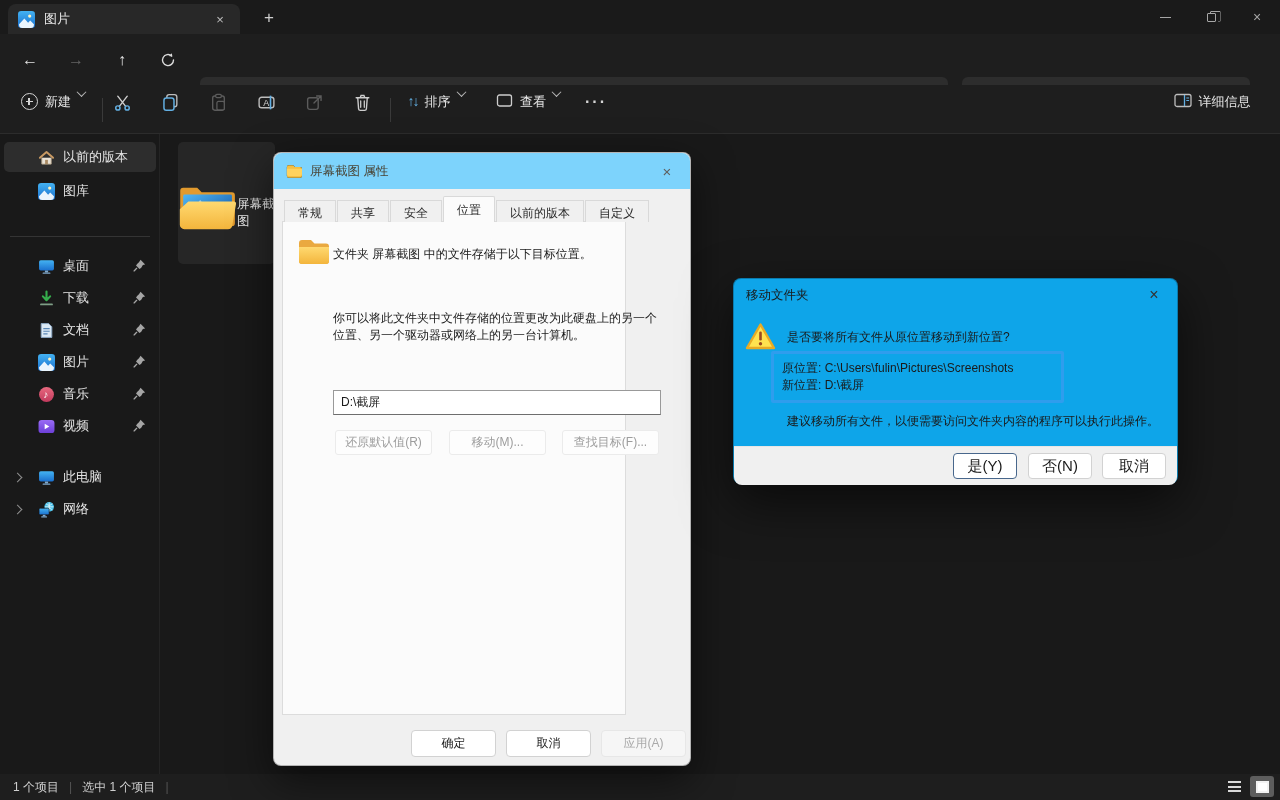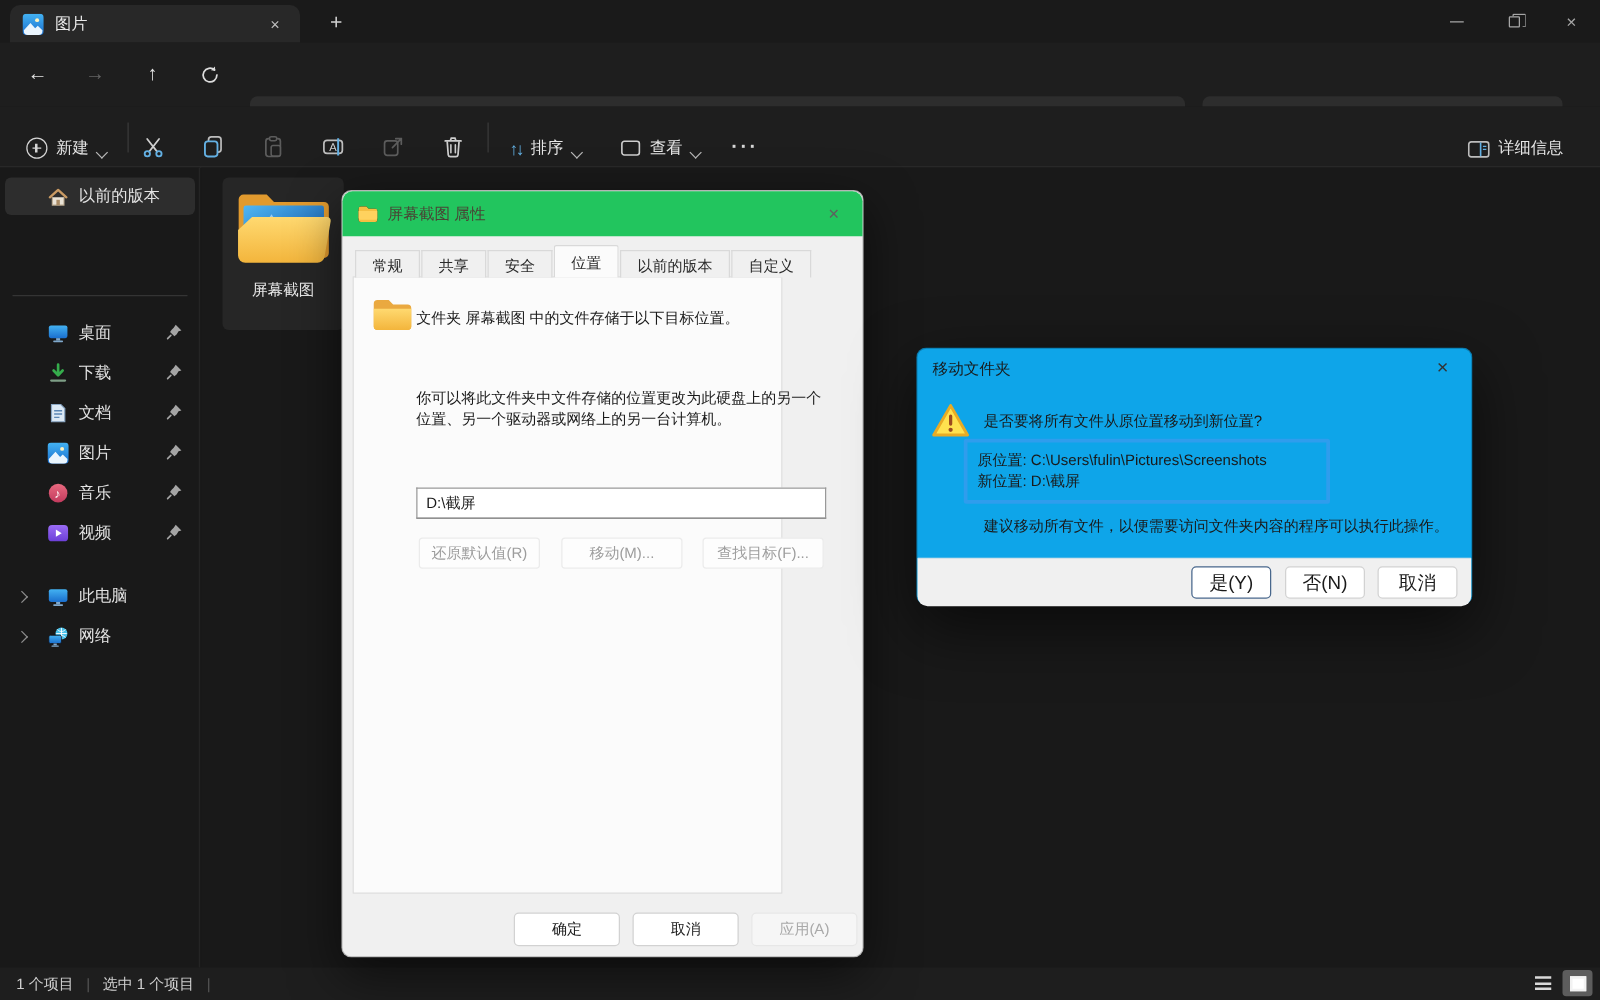--- a/index.html
+++ b/index.html
@@ -30,21 +30,21 @@
     display:flex;align-items:center;padding:0 12px;gap:12px;color:#e6e6e6;font-size:13px}
   .crumb-sep{color:#9a9a9a;font-size:14px}
   .searchbar{position:absolute;left:962px;top:43px;width:288px;height:34px;background:#2d2d2d;border-radius:6px;display:flex;align-items:center}
   .searchbar input{flex:1;background:transparent;border:0;outline:none;color:#e6e6e6;font-size:13px;padding:0 12px;
     font-family:"Liberation Sans","DejaVu Sans",sans-serif}
   .searchbar input::placeholder{color:#9d9d9d;opacity:1}
   .mag{width:13px;height:13px;border:1.5px solid #b5b5b5;border-radius:50%;position:relative;margin-right:16px}
   .mag::after{content:"";position:absolute;left:-5px;top:10px;width:6px;height:1.5px;background:#b5b5b5;transform:rotate(45deg)}
 
   .toolbar{position:absolute;left:0;top:85px;width:1280px;height:49px;background:#1e1e1e;border-bottom:1px solid #2c2c2c}
-  .tbtn{position:absolute;top:8px;height:34px;display:flex;align-items:flex-end;justify-content:center;gap:7px;
+  .tbtn{position:absolute;top:8px;height:34px;display:flex;align-items:flex-start;justify-content:center;gap:7px;
     color:#e6e6e6;font-size:13px;border-radius:5px}
   .tb-divider{position:absolute;top:13px;width:1px;height:24px;background:#3a3a3a}
   .chev-d{width:7px;height:7px;border-right:1.4px solid #b9b9b9;border-bottom:1.4px solid #b9b9b9;
     transform:rotate(45deg) translate(-1px,-1px);margin-top:-3px}
   .chev-r{width:7px;height:7px;border-right:1.5px solid #8f8f8f;border-bottom:1.5px solid #8f8f8f;transform:rotate(-45deg)}
   .newplus{width:17px;height:17px;border:1.4px solid #d5d5d5;border-radius:50%;position:relative}
   .newplus::before,.newplus::after{content:"";position:absolute;background:#d5d5d5}
   .newplus::before{left:3.5px;top:6.6px;width:7px;height:1.2px}
   .newplus::after{left:6.4px;top:3.7px;width:1.2px;height:7px}
   .sort-arrows{color:#63b0e3;font-size:14px;letter-spacing:-2px}
@@ -55,37 +55,37 @@
   .side-item{position:absolute;left:4px;width:152px;height:30px;border-radius:5px;display:flex;align-items:center;
     color:#e3e3e3;font-size:13px;gap:8px;padding-left:34px}
   .side-item.sel{background:#2d2d2d}
   .side-item .tree{position:absolute;left:10px}
   .side-item .pin{position:absolute;right:10px;top:8px}
   .side-sep{position:absolute;left:10px;width:140px;height:1px;background:#343434}
   .icon16{width:17px;height:17px;flex:0 0 17px}
 
   .main{position:absolute;left:161px;top:134px;width:1119px;height:640px;background:#191919}
   .tile{position:absolute;left:17px;top:8px;width:97px;height:122px;background:#262626;border-radius:5px;
-    display:flex;flex-direction:column;align-items:center;padding-top:8px}
+    display:flex;flex-direction:row;align-items:center;padding-top:8px}
   .tile .fname{color:#e8e8e8;font-size:12.5px;margin-top:12px}
 
   .statusbar{position:absolute;left:0;top:774px;width:1280px;height:26px;background:#1e1e1e;display:flex;align-items:center;
     color:#cfcfcf;font-size:12px;padding-left:13px;gap:10px}
   .sb-sep{color:#555}
   .viewtoggle{position:absolute;right:6px;top:2px;display:flex;gap:4px}
   .vt{width:24px;height:21px;border-radius:3px;display:flex;align-items:center;justify-content:center}
   .vt.active{background:#5d5d5d}
   .vt-lines{width:13px;height:11px;border-top:2px solid #d9d9d9;border-bottom:2px solid #d9d9d9;position:relative}
   .vt-lines::before{content:"";position:absolute;left:0;top:2.5px;width:13px;height:2px;background:#d9d9d9}
   .vt-thumb{width:13px;height:12px;border:2px solid #f2f2f2;background:#fff}
 
   
   .propdlg{position:absolute;left:273px;top:152px;width:418px;height:614px;background:#f0f0f0;border-radius:8px;
     box-shadow:0 14px 40px rgba(0,0,0,.55);border:1px solid rgba(0,0,0,.25);font-size:12px;color:#1a1a1a}
-  .propdlg .dtitle{position:absolute;left:0;top:0;width:100%;height:36px;background:#22c55e;border-radius:8px 8px 0 0;
+  .propdlg .dtitle{position:absolute;left:0;top:0;width:100%;height:36px;background:#7dd3fc;border-radius:8px 8px 0 0;
     display:flex;align-items:center;padding:0 12px;gap:8px;color:#494435;font-size:12.5px}
   .dclose{position:absolute;right:0;top:0;width:46px;height:36px;display:flex;align-items:center;justify-content:center;
     color:#5f5f5f;font-size:15px;border-radius:0 8px 0 0}
   .ptabs{position:absolute;left:10px;top:44px;height:25px;display:flex;align-items:flex-end;z-index:2}
   .ptab{height:22px;padding:4px 13px 0;border:1px solid #d9d9d9;border-bottom:none;background:#f0f0f0;margin-right:1px;
     font-size:12px;color:#2b2b2b}
   .ptab.active{height:26px;background:#fbfbfb;padding-top:5px;border-radius:2px 2px 0 0}
   .ppanel{position:absolute;left:8px;top:68px;width:344px;height:494px;background:#fbfbfb;border:1px solid #dcdcdc;z-index:1}
   .pintro{position:absolute;left:50px;top:24px;width:330px;line-height:16px}
   .pdesc{position:absolute;left:50px;top:88px;width:330px;line-height:17px}
@@ -268,20 +268,28 @@
 
   <div class="sidebar">
     <div class="side-item sel" style="top:8px">
       <svg class="icon16" viewBox="0 0 16 16">
           <path d="M1.8 8.3 8 2.8l6.2 5.5" fill="none" stroke="#c99a63" stroke-width="1.8" stroke-linecap="round" stroke-linejoin="round"></path>
           <path d="M3.6 8.2v6h8.8v-6" fill="#e9e2d6" stroke="#bba98e" stroke-width=".8"></path>
           <rect x="6.7" y="10.2" width="2.6" height="4" fill="#a98a64"></rect>
         </svg>
       <span>以前的版本</span>
     </div>
+    <div class="side-item" style="top:42px">
+      <svg class="icon16" viewBox="0 0 16 16">
+          <rect width="16" height="16" rx="3" fill="url(#gPic)"></rect>
+          <circle cx="11" cy="4.8" r="1.5" fill="#fff3bf"></circle>
+          <path d="M1 12.5 L6 7l3.5 4 2-2 3.5 3.5V13a3 3 0 0 1-3 3H4a3 3 0 0 1-3-3z" fill="#eaf5fd"></path>
+        </svg>
+      <span>图库</span>
+    </div>
     <div class="side-sep" style="top:102px"></div>
 
     <div class="side-item" style="top:117px">
       <svg class="icon16" viewBox="0 0 16 16">
           <rect x="1" y="2.2" width="14" height="9.6" rx="1.6" fill="url(#gPic)"></rect>
           <rect x="6.5" y="11.8" width="3" height="1.8" fill="#7fa8cc"></rect>
           <rect x="4.3" y="13.6" width="7.4" height="1.3" rx=".6" fill="#7fa8cc"></rect>
         </svg>
       <span>桌面</span>
       <svg class="pin" width="13" height="13" viewBox="0 0 12 12">

